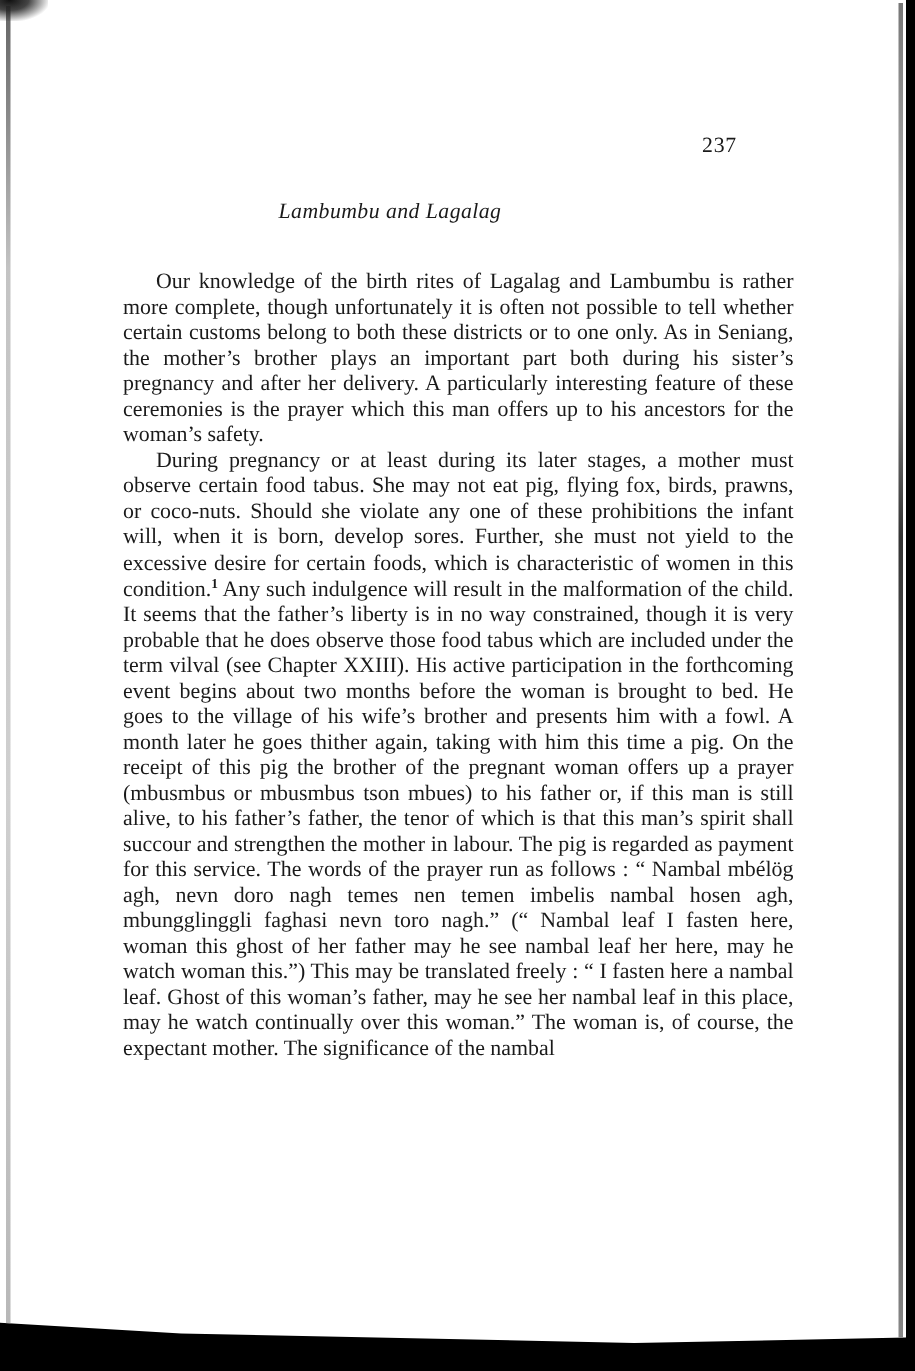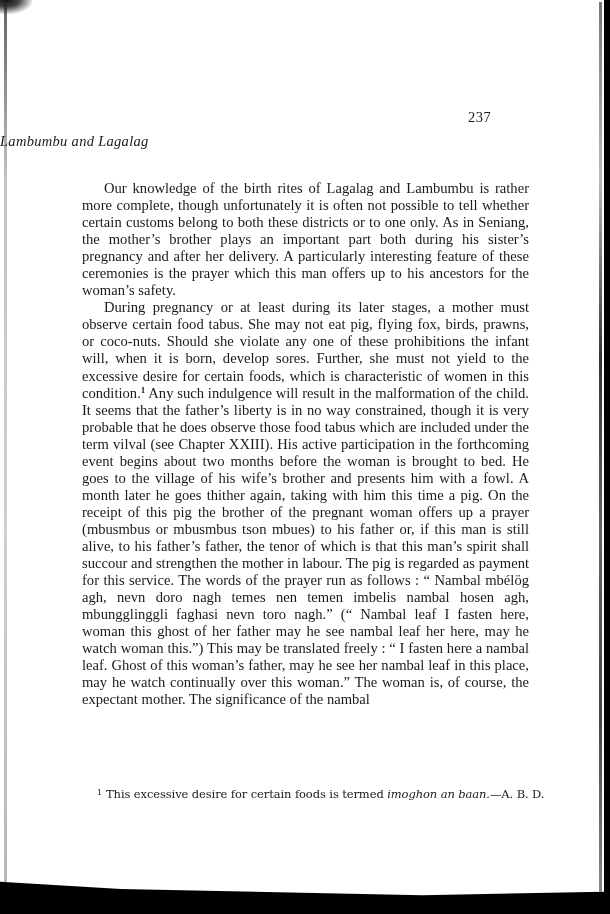--- a/index.html
+++ b/index.html
@@ -59,27 +59,27 @@
       letter-spacing: 1.3px;
       word-spacing: 4px;
       white-space: nowrap;
     }
     .page-number {
       position: absolute;
       top: 89px;
       left: 468px;
       font-size: 14.5px;
       letter-spacing: 0.5px;
-      margin-top: 20px;
     }
     .section-title {
       position: absolute;
       top: 133px;
       left: 0;
       width: 520px;
+      text-align: center;
       font-style: italic;
       font-size: 14.5px;
       letter-spacing: 0.3px;
     }
     .body-text {
       position: absolute;
       top: 147px;
       left: 82px;
       width: 447px;
       font-size: 14.6px;
@@ -126,16 +126,13 @@
 
   <div class="page-number">237</div>
 
   <div class="section-title">Lambumbu and Lagalag</div>
 
   <div class="body-text">
     <p><span>Our knowledge of the birth rites of Lagalag and Lambumbu is rather more complete, though unfortunately it is often not possible to tell whether certain customs belong to both these districts or to one only.  As in Seniang, the mother’s brother plays an important part both during his sister’s pregnancy and after her delivery.  A particularly interesting feature of these ceremonies is the prayer which this man offers up to his ancestors for the woman’s safety.</span></p>
     <p><span>During pregnancy or at least during its later stages, a mother must observe certain food tabus.  She may not eat pig, flying fox, birds, prawns, or coco-nuts.  Should she violate any one of these prohibitions the infant will, when it is born, develop sores.  Further, she must not yield to the excessive desire for certain foods, which is characteristic of women in this condition.</span><sup class="fnref">1</sup><span> Any such indulgence will result in the malformation of the child. It seems that the father’s liberty is in no way constrained, though it is very probable that he does observe those food tabus which are included under the term </span><span class="ital">vilval</span><span> (see Chapter XXIII).  His active participation in the forthcoming event begins about two months before the woman is brought to bed.  He goes to the village of his wife’s brother and presents him with a fowl.  A month later he goes thither again, taking with him this time a pig. On the receipt of this pig the brother of the pregnant woman offers up a prayer (</span><span class="ital">mbusmbus</span><span> or </span><span class="ital">mbusmbus tson mbues</span><span>) to his father or, if this man is still alive, to his father’s father, the tenor of which is that this man’s spirit shall succour and strengthen the mother in labour.  The pig is regarded as payment for this service.  The words of the prayer run as follows : “ </span><span class="ital">Nambal mbélög agh, nevn doro nagh temes nen temen imbelis nambal hosen agh, mbungglinggli faghasi nevn toro nagh.</span><span>”  (“ </span><span class="ital">Nambal</span><span> leaf I fasten here, woman this ghost of her father may he see </span><span class="ital">nambal</span><span> leaf her here, may he watch woman this.”)  This may be translated freely :  “ I fasten here a </span><span class="ital">nambal</span><span> leaf.  Ghost of this woman’s father, may he see her </span><span class="ital">nambal</span><span> leaf in this place, may he watch continually over this woman.”  The woman is, of course, the expectant mother.  The significance of the </span><span class="ital">nambal</span></p>
   </div>
 
-  <div class="footnote">
-    <sup>1</sup><span>This excessive desire for certain foods is termed </span><span class="ital">imoghon an baan.</span><span>—A. B. D.</span>
-  </div>
 </div>
 
 </body></html>

